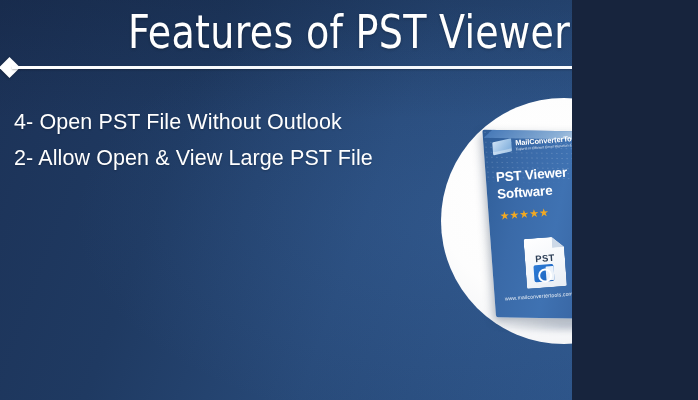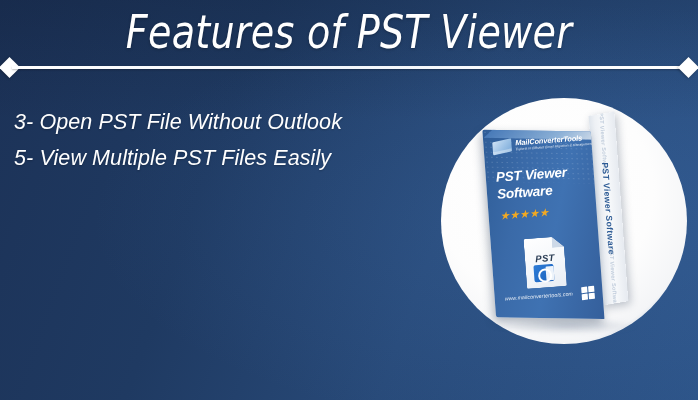--- a/index.html
+++ b/index.html
@@ -2,26 +2,25 @@
 <html><head>
 <meta charset="utf-8">
 <style>
   html, body {
     margin: 0;
     padding: 0;
     background: #17243d;
   }
   .stage {
     position: relative;
-    width: 698px;
+    width: 572px;
     height: 400px;
     overflow: hidden;
     font-family: "Liberation Sans", sans-serif;
     background: linear-gradient(110deg, #1c3257 0%, #1f3a62 32%, #284a79 62%, #2d5488 100%);
-    font-style: italic;
   }
   
   .bg-shade {
     position: absolute;
     inset: 0;
     background:
       radial-gradient(120% 90% at 85% 55%, rgba(70,120,185,0.22) 0%, rgba(70,120,185,0) 60%),
       linear-gradient(180deg, rgba(10,20,40,0.22) 0%, rgba(10,20,40,0) 30%);
     pointer-events: none;
   }
@@ -373,22 +372,22 @@
 
   <div class="title">Features of PST Viewer</div>
 
   <div class="divider-wrap">
     <div class="diamond left"></div>
     <div class="divider-line"></div>
     <div class="diamond right"></div>
   </div>
 
   <div class="features">
-    <div class="feature-row">3- Open PST File Without Outlook</div>
-    <div class="feature-row">5- View Multiple PST Files Easily</div>
+    <div class="feature-row">4- Open PST File Without Outlook</div>
+    <div class="feature-row">2- Allow Open &amp; View Large PST File</div>
   </div>
 
   <div class="glow-circle"></div>
   <div class="box-shadow"></div>
 
   <div class="box">
     <div class="box-inner">
 
       <div class="box-spine">
         <div class="spine-ghost-top">PST Viewer Software</div>

